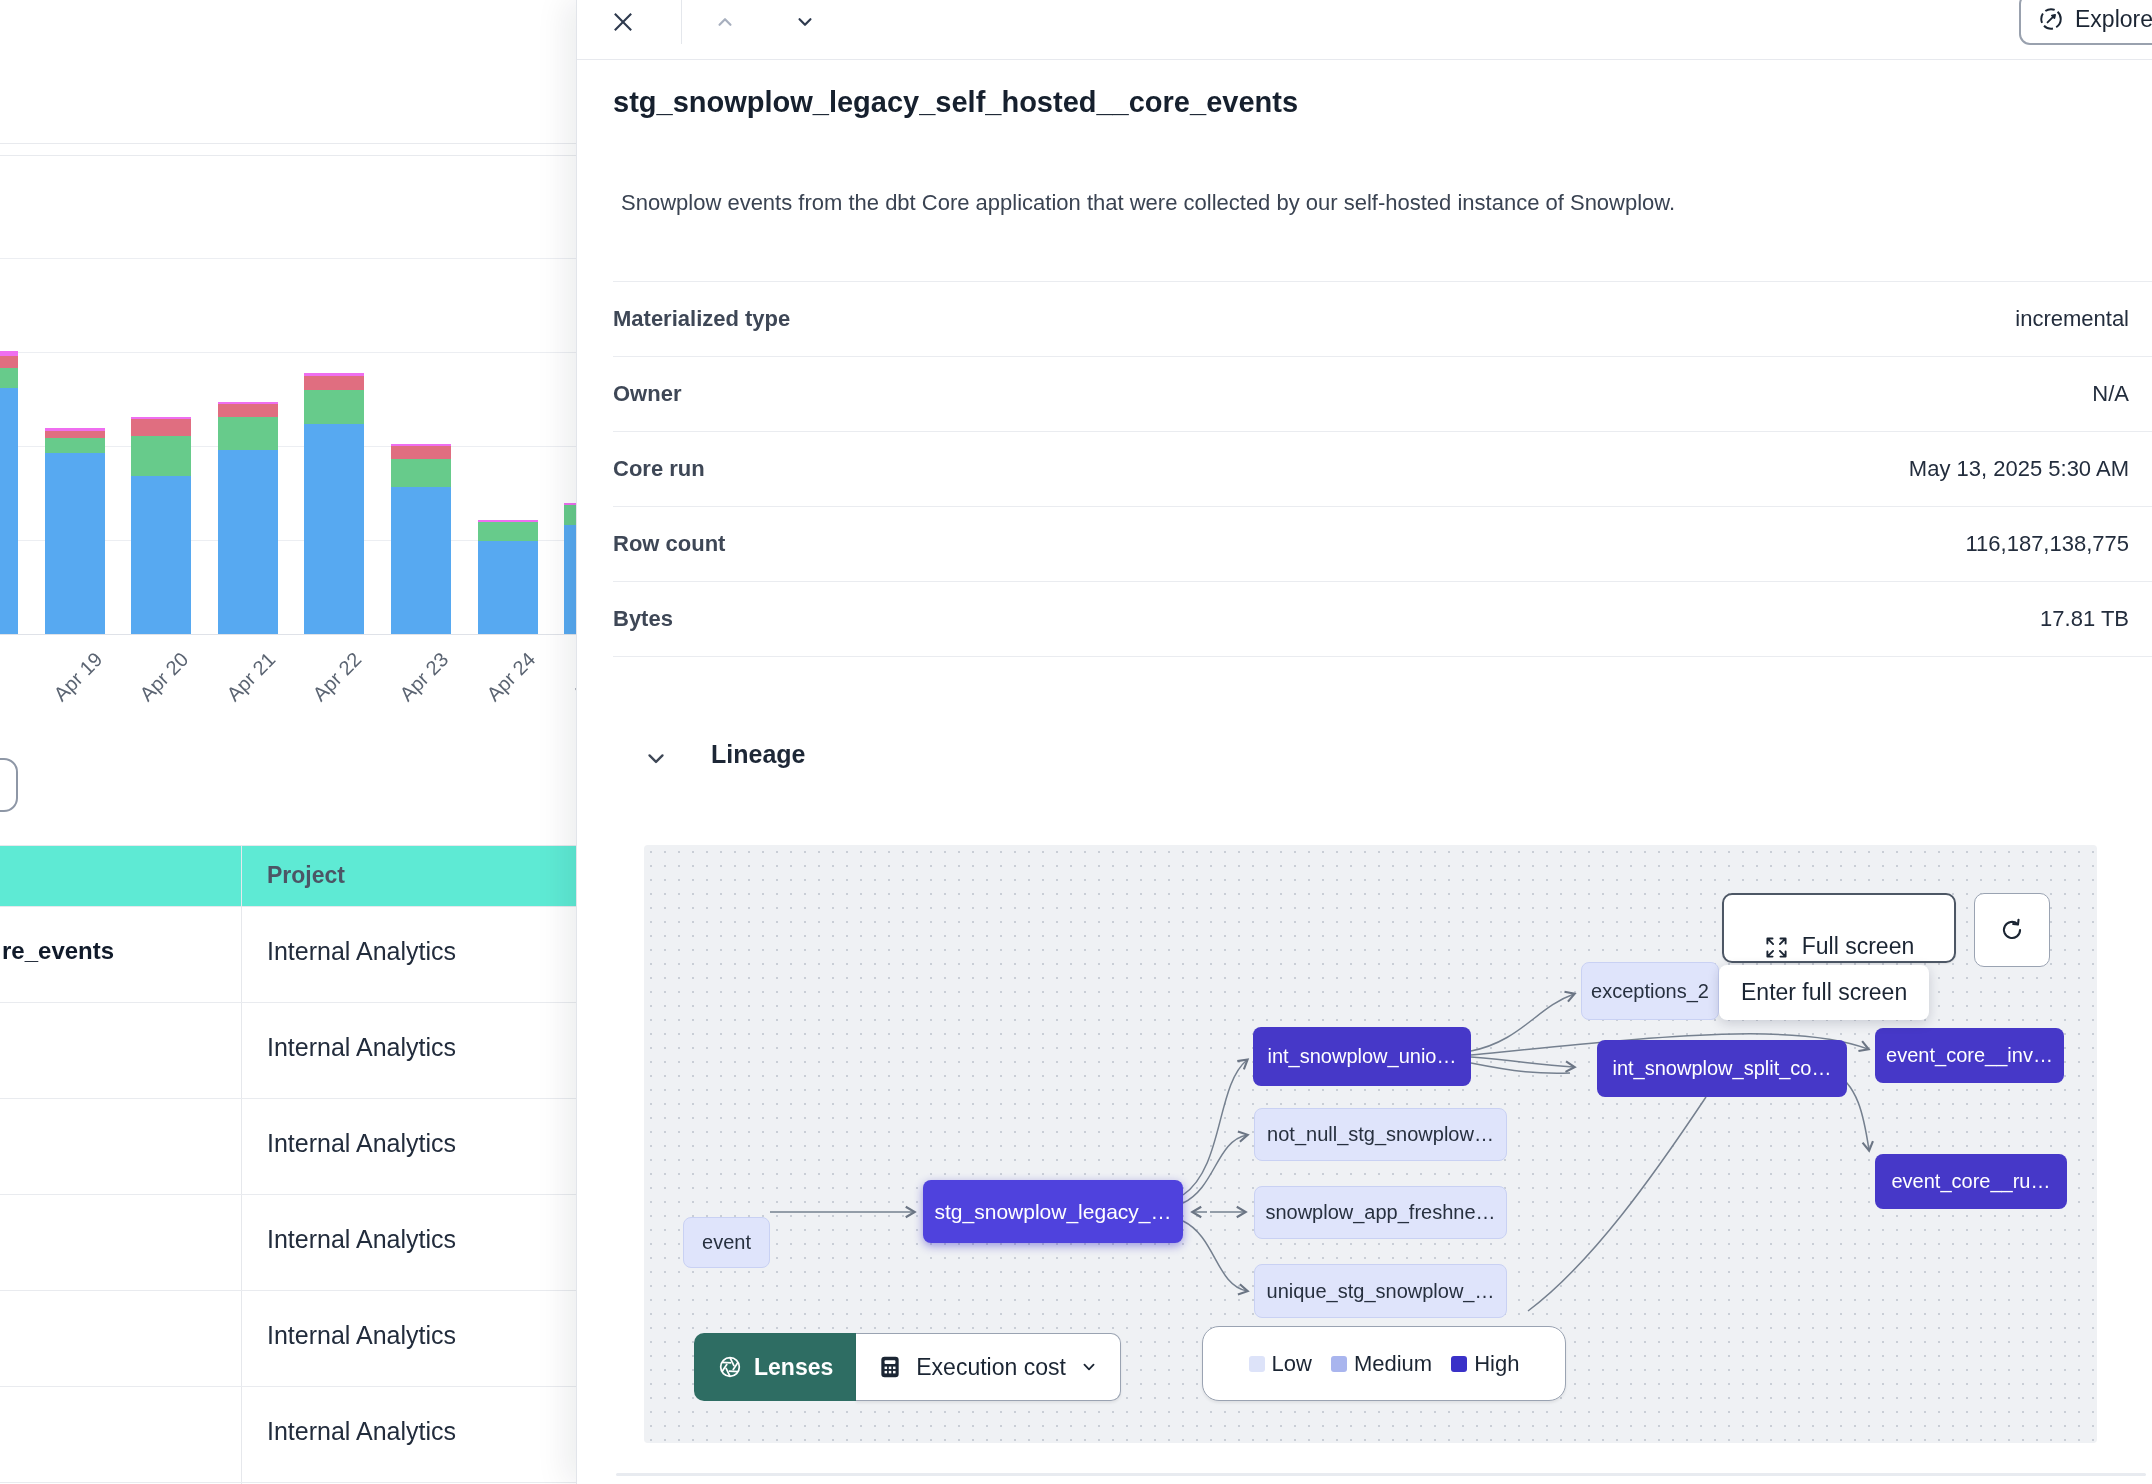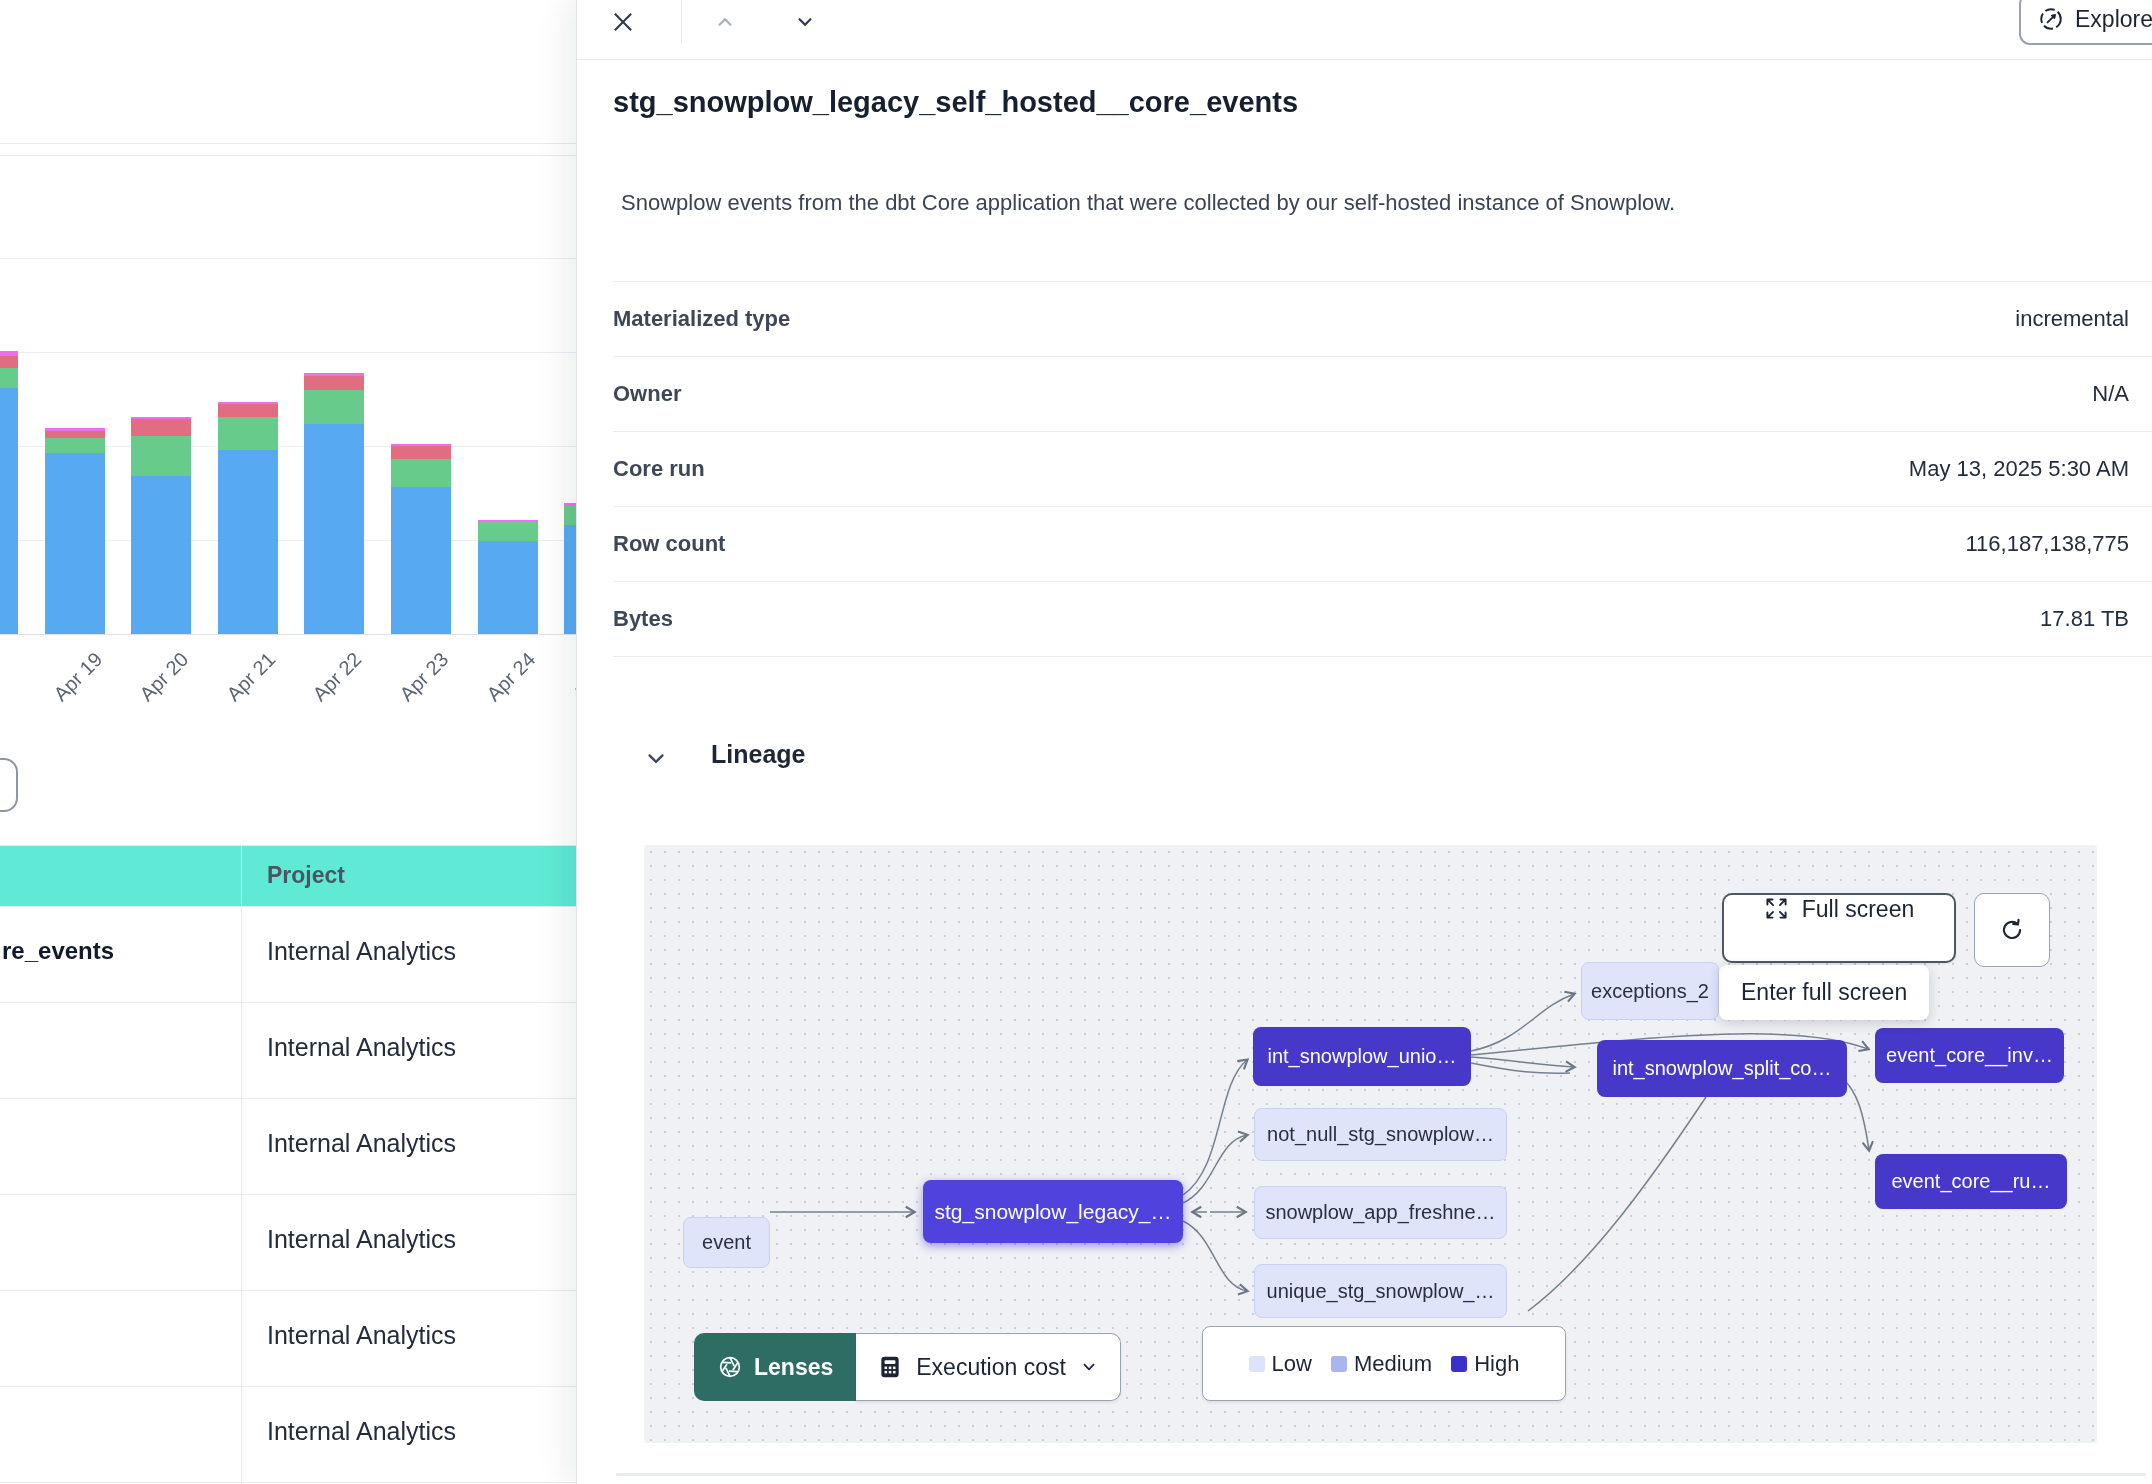--- a/index.html
+++ b/index.html
@@ -45,36 +45,36 @@
   .lineage-chevron{position:absolute;left:66px;top:8px;}
   .lineage-title{position:absolute;left:134px;top:2px;font-size:25px;font-weight:700;color:#1d2736;white-space:nowrap;}
   .canvas{position:absolute;left:67px;top:845px;width:1453px;height:598px;border-radius:4px;overflow:hidden;
           background-color:#eff1f4;
           background-image:radial-gradient(#c9ced6 1.1px,transparent 1.2px);background-size:14px 14px;}
   .edges{position:absolute;left:0;top:0;width:1453px;height:598px;z-index:1;}
   .edge{fill:none;stroke:#75808f;stroke-width:1.5;}
   .node{position:absolute;z-index:2;display:flex;align-items:center;justify-content:center;border-radius:8px;
         font-size:20px;white-space:nowrap;overflow:hidden;padding:0 8px;box-sizing:border-box;cursor:pointer;}
   .node.sel{box-shadow:0 3px 10px rgba(49,38,197,.45);font-size:21px;}
-  .fs-btn{position:absolute;left:1078px;top:48px;width:234px;height:70px;z-index:4;display:flex;align-items:flex-start;
+  .fs-btn{position:absolute;left:1078px;top:48px;width:234px;height:70px;z-index:4;display:flex;align-items:flex-end;
           justify-content:center;gap:13px;background:#fff;border:2px solid #4d5765;border-radius:10px;
           font-size:23px;color:#1b2533;cursor:pointer;box-shadow:0 1px 2px rgba(0,0,0,.08);}
   .refresh-btn{position:absolute;left:1330px;top:48px;width:76px;height:74px;z-index:3;display:flex;align-items:center;
           justify-content:center;background:#fff;border:1.5px solid #9aa3b2;border-radius:10px;cursor:pointer;}
   .tooltip{position:absolute;left:1075px;top:120px;height:55px;z-index:5;display:flex;align-items:center;
           padding:0 22px;background:#fff;border-radius:8px;box-shadow:0 3px 12px rgba(20,30,60,.18);
           font-size:23px;color:#1b2533;white-space:nowrap;}
   .controls{position:absolute;left:50px;top:488px;height:68px;z-index:3;display:flex;}
   .lenses-btn{display:flex;align-items:center;gap:11px;padding:0 23px;background:#2e6d63;color:#fff;
           border:none;border-radius:10px 0 0 10px;font-size:23px;font-weight:600;cursor:pointer;}
   .cost-btn{display:flex;align-items:center;gap:13px;padding:0 21px;background:#fff;color:#1b2533;
           border:1.5px solid #9aa3b2;border-left:none;border-radius:0 10px 10px 0;font-size:23px;cursor:pointer;
           box-shadow:0 2px 3px rgba(0,0,0,.07);}
   .legend{position:absolute;left:558px;top:481px;width:364px;height:75px;z-index:3;display:flex;align-items:center;
-          justify-content:center;gap:19px;background:#fff;border:1.5px solid #9aa3b2;border-radius:8px;
+          justify-content:center;gap:19px;background:#fff;border:1.5px solid #9aa3b2;border-radius:17px;
           box-sizing:border-box;box-shadow:0 2px 3px rgba(0,0,0,.07);}
   .legend-item{display:flex;align-items:center;gap:7px;font-size:22px;color:#1b2533;}
   .swatch{width:16px;height:16px;border-radius:3px;display:inline-block;}
   .bottom-divider{position:absolute;left:39px;top:1473px;width:1530px;height:3px;background:#e8ebf0;border-radius:3px;}
   svg{display:block;}
 </style>
 </head>
 <body>
 
 <div class="left">

